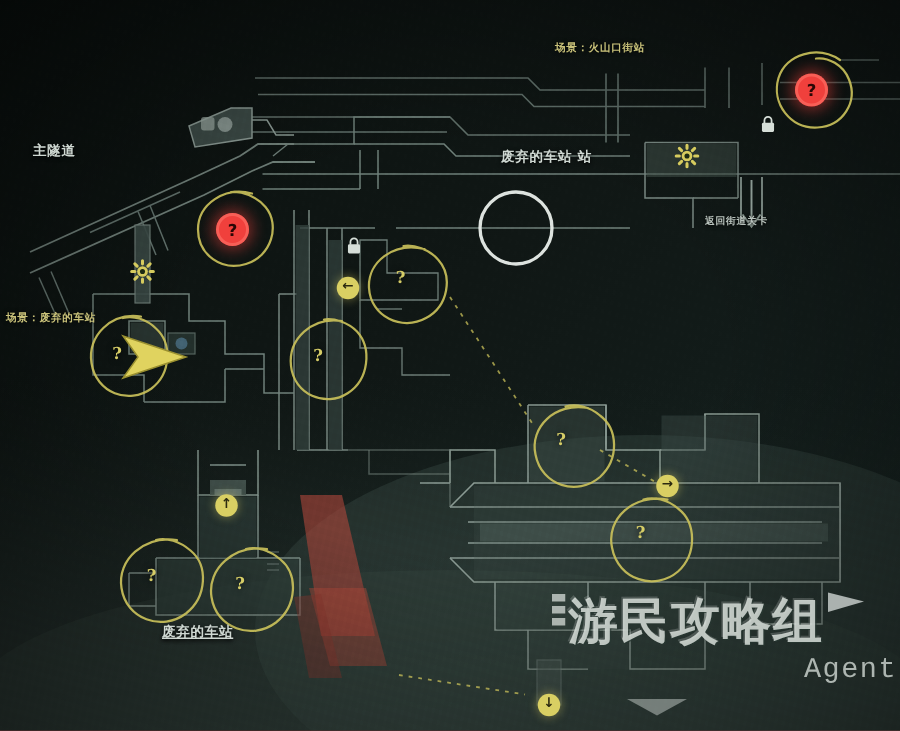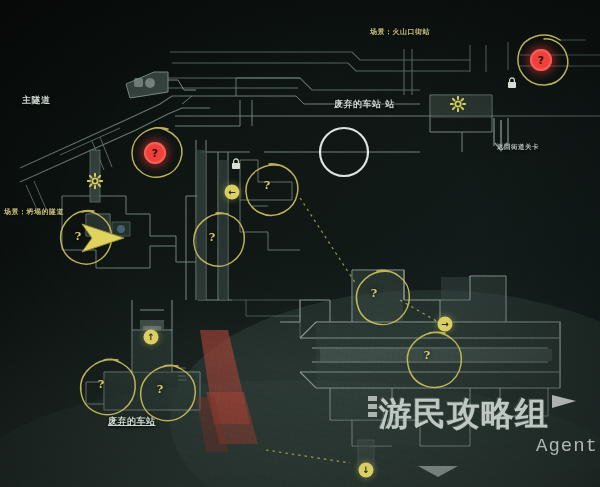--- a/index.html
+++ b/index.html
@@ -308,25 +308,25 @@
       <path d="M300 198 L356 284"></path>
       <path d="M400 300 L445 326"></path>
       <path d="M266 450 L350 463"></path>
     </g>
   </svg>
 
   <div class="lbl lbl-scene" style="left:370px;top:27px;">场景：火山口街站</div>
 
   <div class="lbl lbl-area" style="left:22px;top:94px;">主隧道</div>
 
-  <div class="lbl lbl-scene" style="left:4px;top:207px;">场景：坍塌的隧道</div>
+  <div class="lbl lbl-scene" style="left:4px;top:207px;">场景：废弃的车站</div>
 
   <div class="lbl lbl-area" style="left:334px;top:98px;">废弃的车站 站</div>
 
-  <div class="lbl lbl-small" style="left:470px;top:143px;margin-left:27px;">返回街道关卡</div>
+  <div class="lbl lbl-small" style="left:470px;top:143px;">返回街道关卡</div>
 
   <div class="lbl lbl-area" style="left:108px;top:415px;text-decoration:underline;">废弃的车站</div>
 
   <div class="mk" style="left:541px;top:60px;">
     <div class="mk-red">?</div>
   </div>
   <div class="mk" style="left:155px;top:153px;">
     <div class="mk-red">?</div>
   </div>
 

